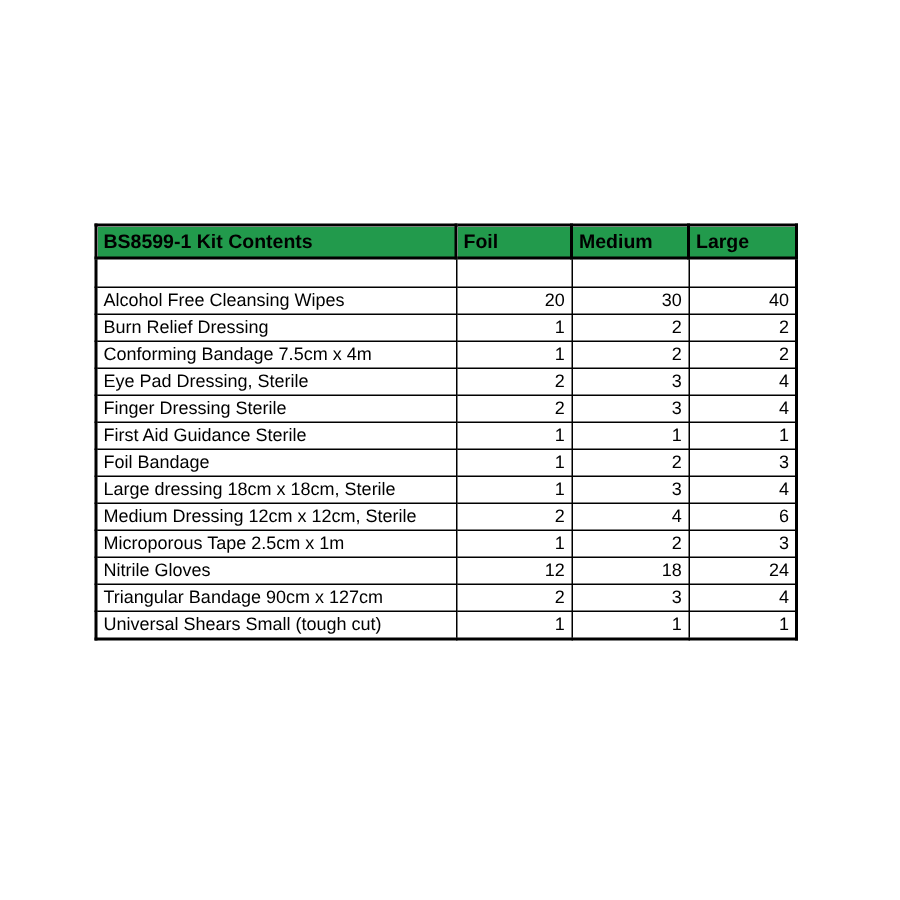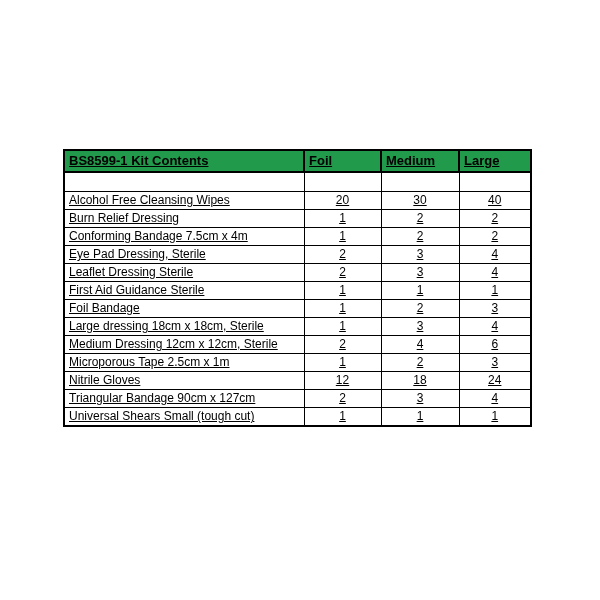--- a/index.html
+++ b/index.html
@@ -16,21 +16,20 @@
     font-family: "Liberation Sans", "DejaVu Sans", sans-serif;
   }
   table.kit-table {
     position: absolute;
     left: 63px;
     top: 149px;
     width: 467px;
     border-collapse: collapse;
     table-layout: fixed;
     border: 2px solid #000000;
-    text-decoration: underline;
   }
   table.kit-table th {
     background: #229a4c;
     color: #000000;
     border: 2px solid #000000;
     font-size: 13px;
     line-height: 15px;
     font-weight: bold;
     text-align: left;
     padding: 2px 4px 3px 4px;
@@ -43,21 +42,21 @@
     font-size: 12px;
     line-height: 13px;
     color: #000000;
     padding: 2px 4px;
     height: 13px;
     vertical-align: middle;
     overflow: hidden;
     white-space: nowrap;
   }
   table.kit-table td.num {
-    text-align: center;
+    text-align: right;
     margin-top: 20px;
   }
   table.kit-table tr.spacer td {
     height: 14px;
   }
 </style>
 </head>
 <body>
 
 <div class="canvas">
@@ -106,21 +105,21 @@
   </tr>
 
   <tr>
     <td class="item">Eye Pad Dressing, Sterile</td>
     <td class="num">2</td>
     <td class="num">3</td>
     <td class="num">4</td>
   </tr>
 
   <tr>
-    <td class="item">Leaflet Dressing Sterile</td>
+    <td class="item">Finger Dressing Sterile</td>
     <td class="num">2</td>
     <td class="num">3</td>
     <td class="num">4</td>
   </tr>
 
   <tr>
     <td class="item">First Aid Guidance Sterile</td>
     <td class="num">1</td>
     <td class="num">1</td>
     <td class="num">1</td>

